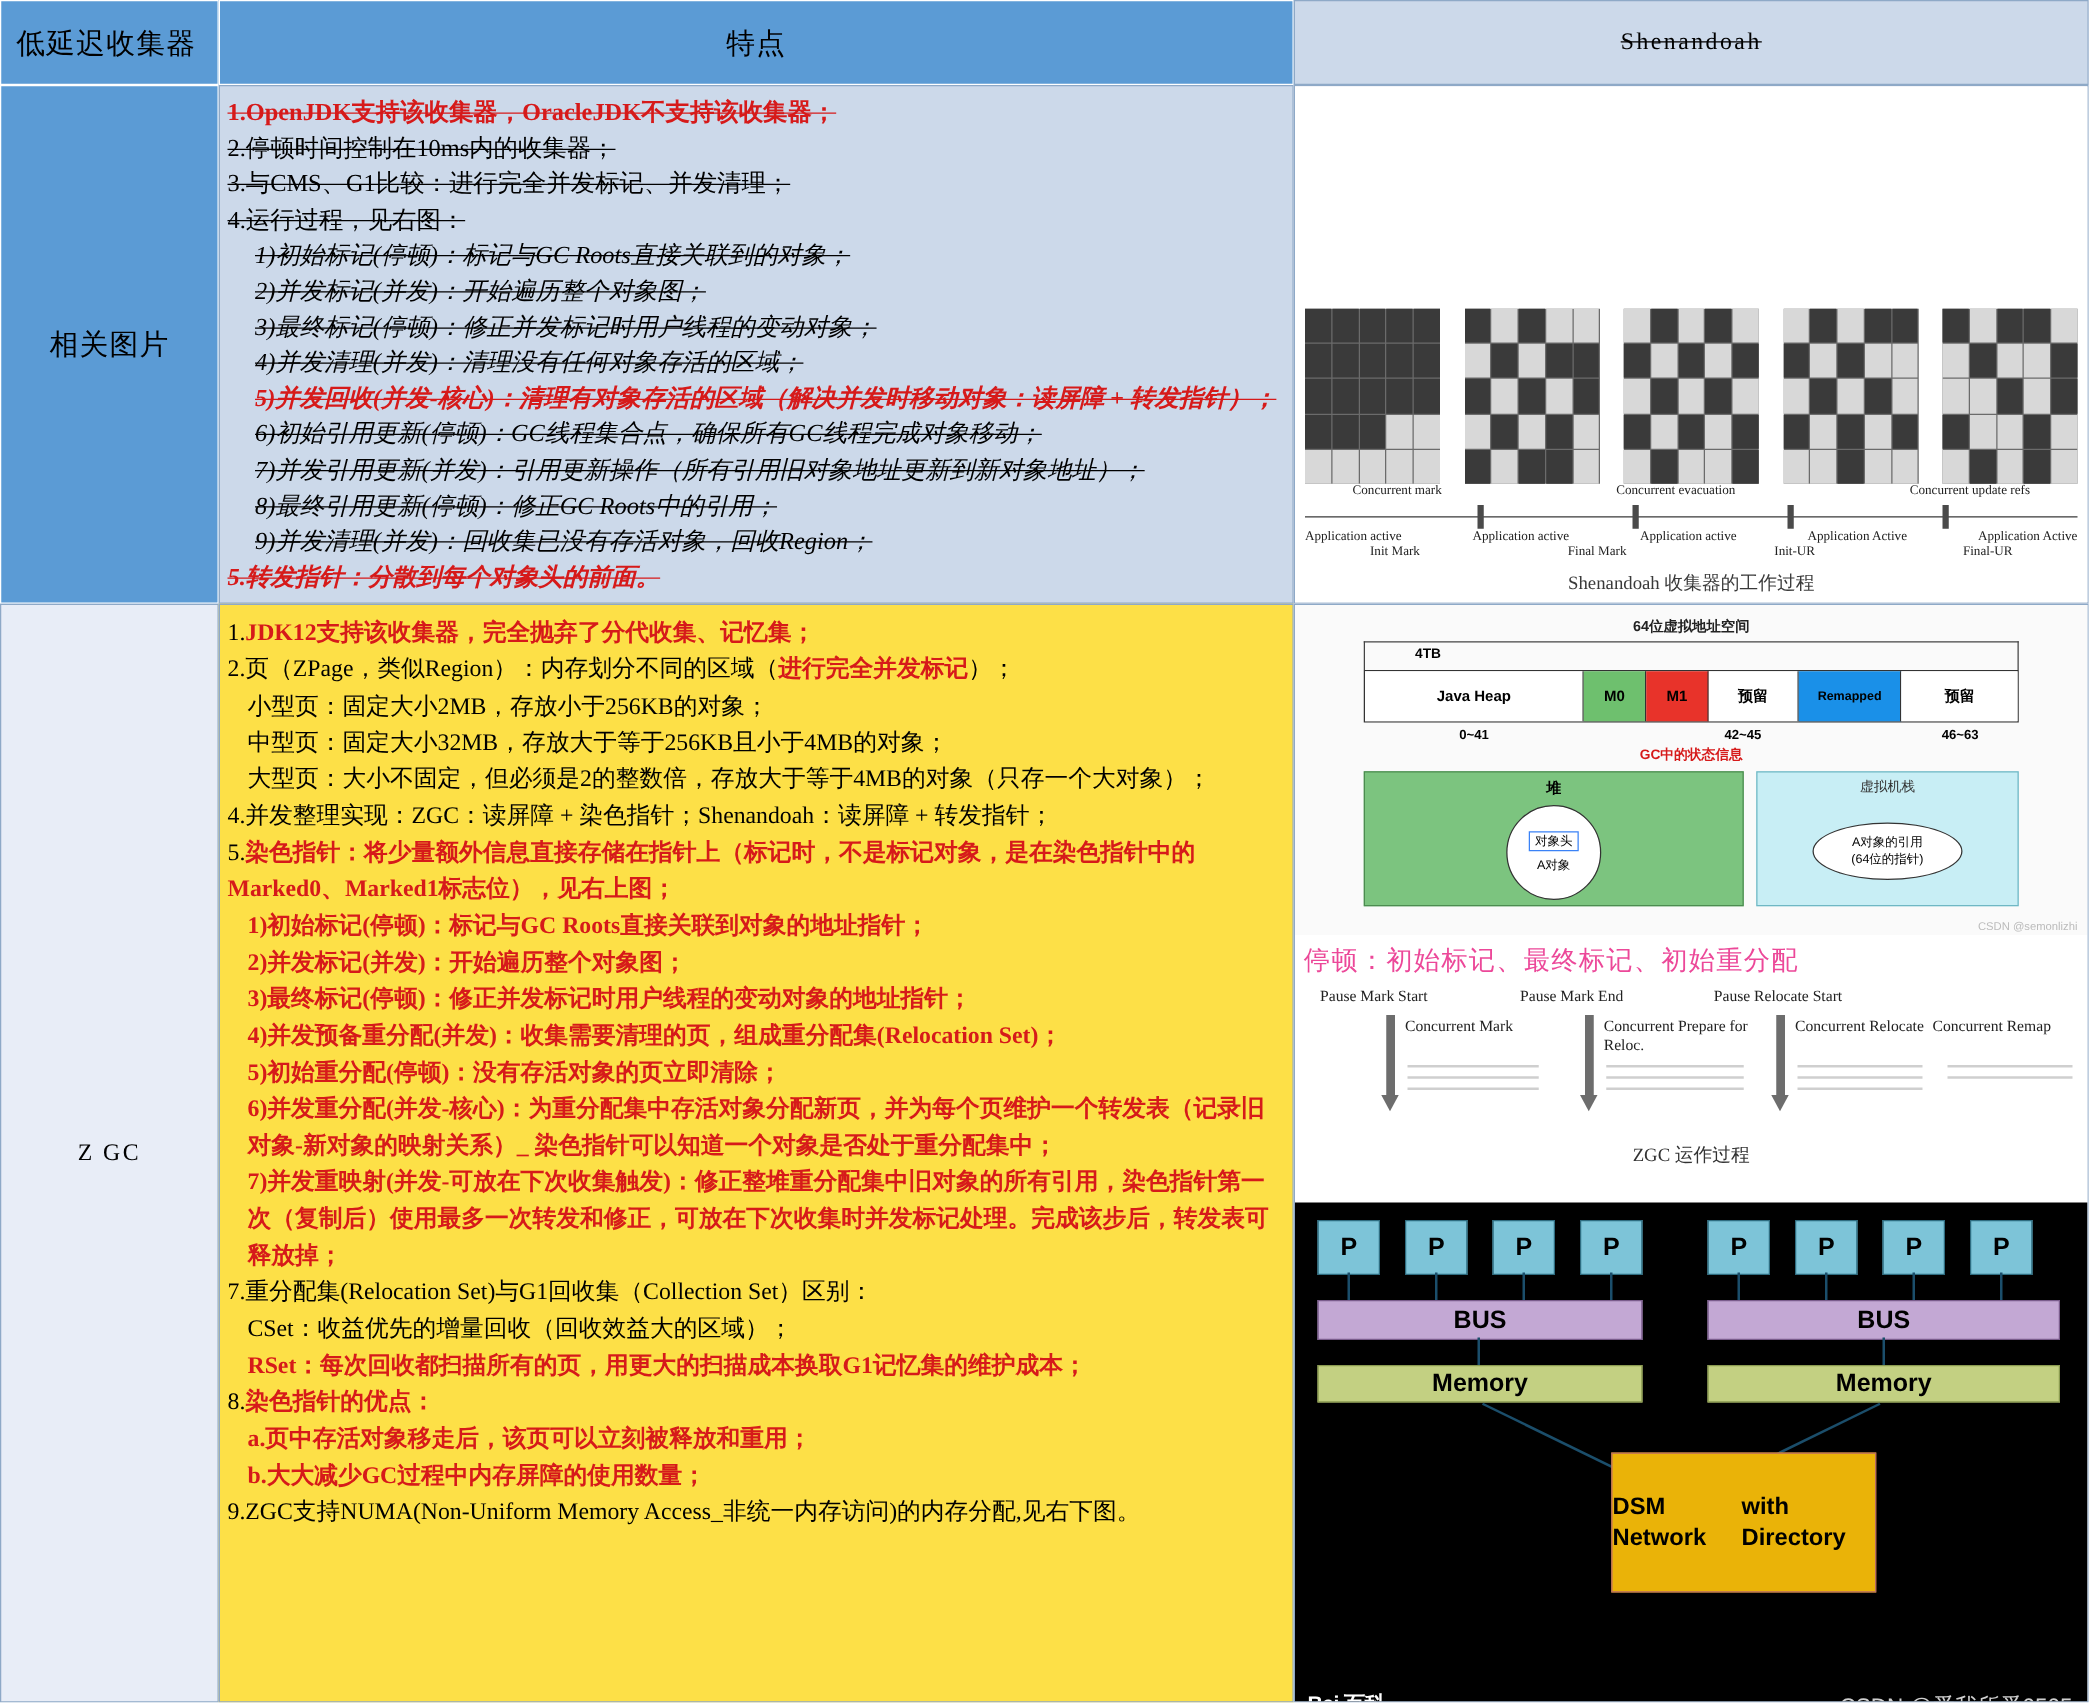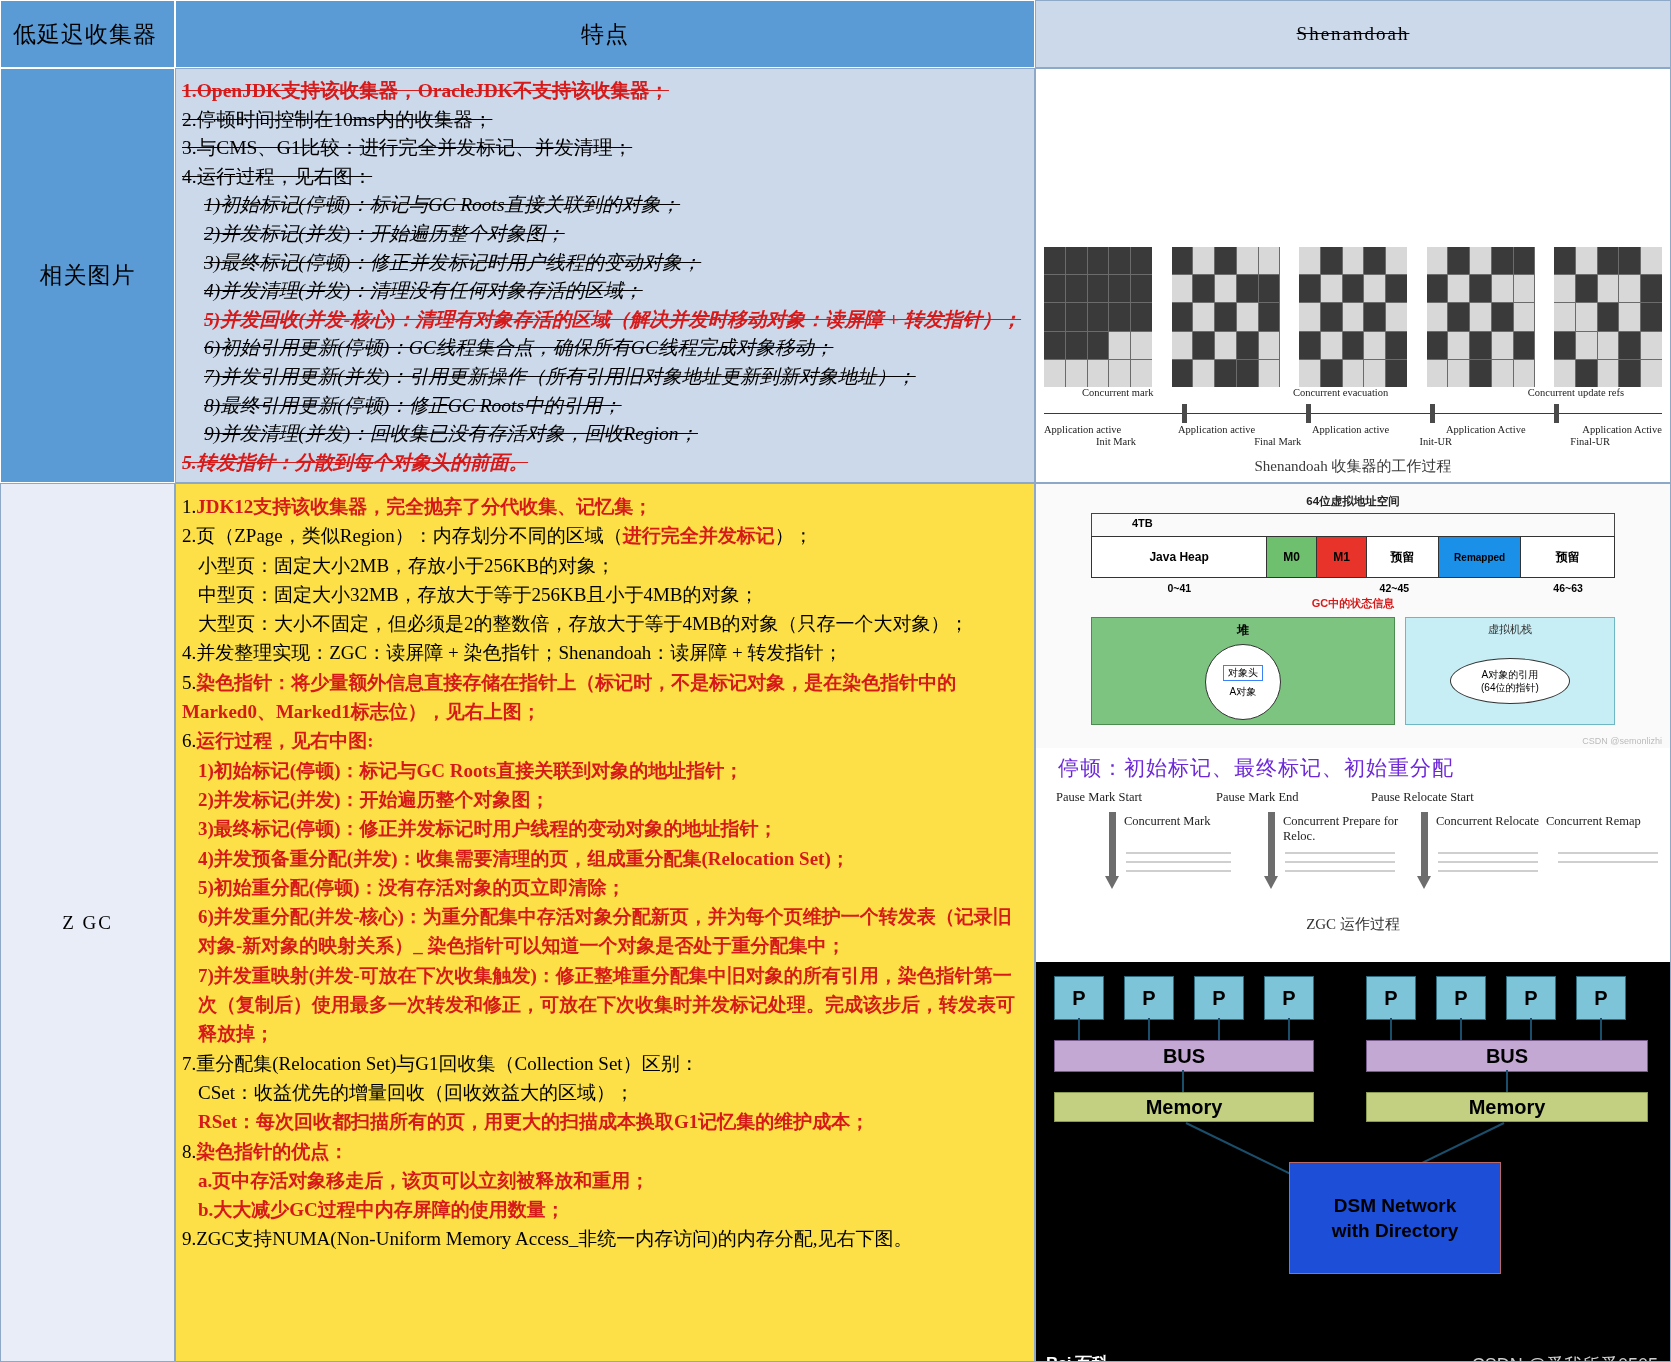--- a/index.html
+++ b/index.html
@@ -84,37 +84,37 @@
   .z-heap .t{font-size:12px;font-weight:bold;font-family:"Liberation Sans",sans-serif;margin-top:4px;}
   .z-oval{position:absolute;left:50%;top:26px;transform:translateX(-50%);width:74px;height:74px;border-radius:50%;background:#fff;border:1px solid #333;display:flex;flex-direction:column;align-items:center;justify-content:center;font-size:10px;font-family:"Liberation Sans",sans-serif;}
   .z-oval .hd{border:1px solid #3b82f6;padding:0px 4px;margin-bottom:4px;}
   .z-stack{flex:1;background:#c8eef5;border:1px solid #6fb7c4;position:relative;display:flex;align-items:flex-start;justify-content:center;}
   .z-stack .t{font-size:11px;color:#333;font-family:"Liberation Sans",sans-serif;margin-top:4px;}
   .z-ref{position:absolute;left:50%;top:40px;transform:translateX(-50%);width:118px;height:44px;border-radius:50%;background:#fff;border:1px solid #333;display:flex;flex-direction:column;align-items:center;justify-content:center;font-size:10px;font-family:"Liberation Sans",sans-serif;line-height:13px;}
   .z-csdn{position:absolute;right:8px;bottom:2px;font-size:9px;color:#bbb;font-family:"Liberation Sans",sans-serif;}
 
   
   .zrun{background:#fff;padding:6px 0 4px 0;}
-  .zrun-top{font-size:21px;color:#6d28d9;padding-left:22px;letter-spacing:1px;}
+  .zrun-top{font-size:21px;color:#ec4899;padding-left:7px;letter-spacing:1px;}
   .zrun-box{position:relative;height:125px;margin-top:6px;}
   .zp-lbl{position:absolute;top:2px;font-size:12.5px;color:#222;}
   .zc-lbl{position:absolute;top:26px;font-size:12.5px;color:#222;line-height:15px;}
   .zc-dash{position:absolute;height:2px;background:#cfcfcf;}
   .zarrow{position:absolute;width:0;height:0;border-left:7px solid transparent;border-right:7px solid transparent;border-top:13px solid #6d6d6d;}
   .zarrow-stem{position:absolute;width:7px;background:#6d6d6d;}
   .zrun-cap{text-align:center;font-size:15px;color:#333;margin-top:2px;}
 
   
   .numa{background:#000;position:relative;height:100%;}
   .cpu{position:absolute;width:48px;height:42px;background:#7dc4d8;border:1px solid #2e6c80;display:flex;align-items:center;justify-content:center;font-size:20px;font-weight:bold;color:#000;font-family:"Liberation Sans",sans-serif;}
   .cpuline{position:absolute;width:2px;background:#1b4e6b;}
   .bus{position:absolute;height:30px;background:#c3a8d4;border:1px solid #7a5c8c;display:flex;align-items:center;justify-content:center;font-size:20px;font-weight:bold;color:#000;font-family:"Liberation Sans",sans-serif;}
   .mem{position:absolute;height:28px;background:#c3d082;border:1px solid #8a9a50;display:flex;align-items:center;justify-content:center;font-size:20px;font-weight:bold;color:#000;font-family:"Liberation Sans",sans-serif;}
   .busline{position:absolute;width:2px;background:#1b4e6b;}
-  .dsm{position:absolute;background:#1d4ed8;border:1px solid #b96a66;display:flex;flex-direction:column;align-items:center;justify-content:center;font-size:19px;font-weight:bold;color:#000;font-family:"Liberation Sans",sans-serif;line-height:25px;}
+  .dsm{position:absolute;background:#eab308;border:1px solid #b96a66;display:flex;flex-direction:row;align-items:center;justify-content:center;font-size:19px;font-weight:bold;color:#000;font-family:"Liberation Sans",sans-serif;line-height:25px;}
   .baidu{position:absolute;left:10px;bottom:12px;color:#fff;font-size:17px;font-weight:bold;font-family:"Liberation Sans",sans-serif;letter-spacing:-.5px;}
   .wm{position:absolute;right:12px;bottom:10px;color:#cfcfcf;font-size:18px;font-family:"Liberation Sans",sans-serif;}
   .diag{position:absolute;height:2px;background:#1b4e6b;transform-origin:left center;}
 </style>
 </head>
 <body>
 
 <div class="table">
 
   <div class="cell hdr first">
@@ -326,21 +326,20 @@
   </div>
 
   <div class="cell textcell light">
     <div class="ln"><span class="bk">1.</span><span class="red">JDK12支持该收集器，完全抛弃了分代收集、记忆集；</span></div>
     <div class="ln bk">2.页（ZPage，类似Region）：内存划分不同的区域（<span class="red">进行完全并发标记</span>）；</div>
     <div class="ln bk ind2">小型页：固定大小2MB，存放小于256KB的对象；</div>
     <div class="ln bk ind2">中型页：固定大小32MB，存放大于等于256KB且小于4MB的对象；</div>
     <div class="ln wrap bk ind2">大型页：大小不固定，但必须是2的整数倍，存放大于等于4MB的对象（只存一个大对象）；</div>
     <div class="ln bk">4.并发整理实现：ZGC：读屏障 + 染色指针；Shenandoah：读屏障 + 转发指针；</div>
     <div class="ln wrap"><span class="bk">5.</span><span class="red">染色指针：将少量额外信息直接存储在指针上（标记时，不是标记对象，是在染色指针中的Marked0、Marked1标志位），见右上图；</span></div>
-    <div class="ln"><span class="bk">6.</span><span class="red">运行过程，见右中图:</span></div>
     <div class="ln red ind2">1)初始标记(停顿)：标记与GC Roots直接关联到对象的地址指针；</div>
     <div class="ln red ind2">2)并发标记(并发)：开始遍历整个对象图；</div>
     <div class="ln red ind2">3)最终标记(停顿)：修正并发标记时用户线程的变动对象的地址指针；</div>
     <div class="ln red ind2">4)并发预备重分配(并发)：收集需要清理的页，组成重分配集(Relocation Set)；</div>
     <div class="ln red ind2">5)初始重分配(停顿)：没有存活对象的页立即清除；</div>
     <div class="ln wrap red ind2">6)并发重分配(并发-核心)：为重分配集中存活对象分配新页，并为每个页维护一个转发表（记录旧对象-新对象的映射关系）_ 染色指针可以知道一个对象是否处于重分配集中；</div>
     <div class="ln wrap red ind2">7)并发重映射(并发-可放在下次收集触发)：修正整堆重分配集中旧对象的所有引用，染色指针第一次（复制后）使用最多一次转发和修正，可放在下次收集时并发标记处理。完成该步后，转发表可释放掉；</div>
     <div class="ln bk">7.重分配集(Relocation Set)与G1回收集（Collection Set）区别：</div>
     <div class="ln bk ind2">CSet：收益优先的增量回收（回收效益大的区域）；</div>
     <div class="ln red ind2">RSet：每次回收都扫描所有的页，用更大的扫描成本换取G1记忆集的维护成本；</div>

